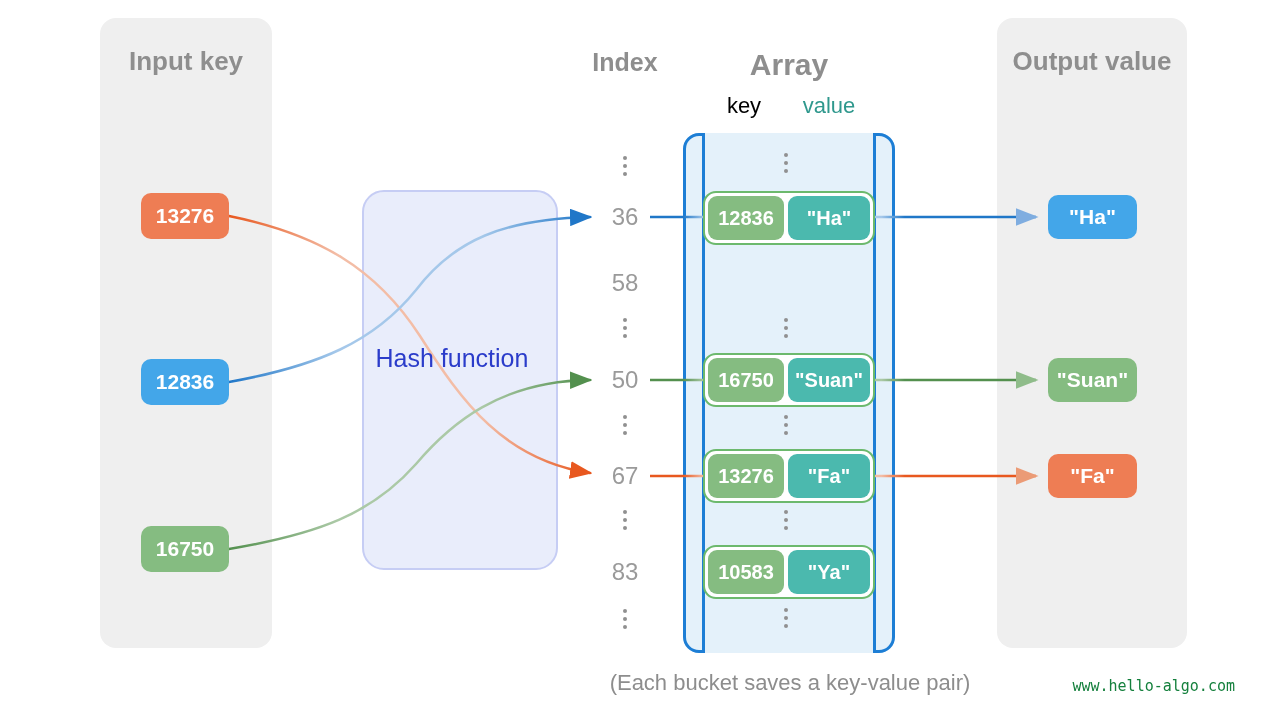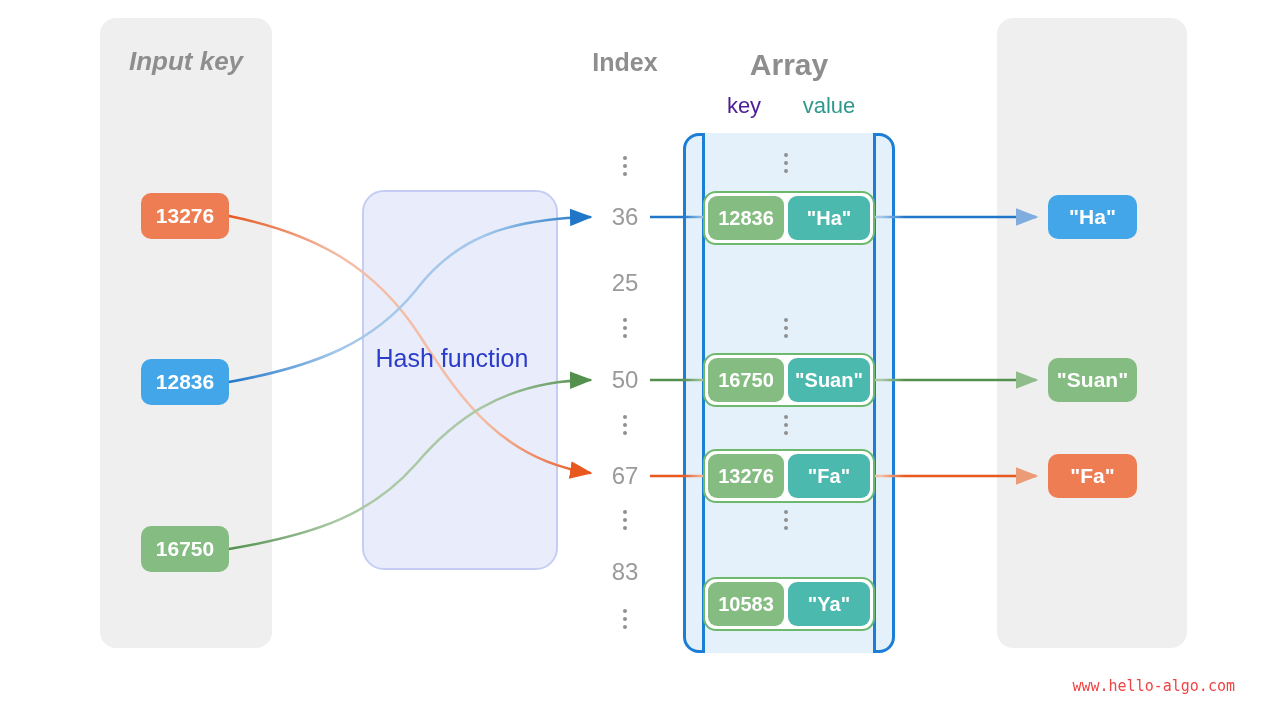--- a/index.html
+++ b/index.html
@@ -20,27 +20,27 @@
     background:#e9edfb;border:2px solid #c6cdf4;border-radius:22px;box-sizing:border-box;}
 
   .array-box{position:absolute;left:683px;top:133px;width:212px;height:520px;
     background:#e4f1fa;border-radius:16px;}
   .array-box .br{position:absolute;top:0;bottom:0;width:22px;border:3px solid #1d7ed5;box-sizing:border-box;}
   .br-l{left:0;border-right:none;border-radius:16px 0 0 16px;}
   .br-r{right:0;border-left:none;border-radius:0 16px 16px 0;}
 
   
   .heading{position:absolute;color:#8e8e8e;font-weight:bold;font-size:26px;text-align:center;}
-  .h-input{left:100px;top:46px;width:172px;font-style:italic;}
+  .h-input{left:100px;top:46px;width:172px;}
   .h-output{left:997px;top:46px;width:190px;}
   .h-index{left:565px;top:48px;width:120px;font-size:25px;}
   .h-array{left:683px;top:48px;width:212px;font-size:30px;}
 
   .col-label{position:absolute;font-size:22px;text-align:center;width:80px;top:93px;}
-  .lbl-key{left:704px;color:#4c1d95;}
+  .lbl-key{left:704px;color:#000000;}
   .lbl-value{left:789px;color:#2f988d;}
 
   .hash-title{position:absolute;left:362px;top:344px;width:180px;text-align:center;
     color:#2b3cca;font-size:25px;}
   .hash-formula{position:absolute;left:362px;top:391px;width:196px;text-align:center;
     color:#2b3cca;font-size:25px;font-weight:bold;letter-spacing:1px;}
 
   
   .kbox{position:absolute;width:88px;height:46px;border-radius:10px;color:#fff;
     font-size:21px;font-weight:bold;display:flex;align-items:center;justify-content:center;}
@@ -63,21 +63,21 @@
     font-weight:bold;display:flex;align-items:center;justify-content:center;}
 
   
   .obox{position:absolute;left:1048px;width:89px;height:44px;border-radius:10px;color:#fff;
     font-size:21px;font-weight:bold;display:flex;align-items:center;justify-content:center;}
 
   
   .caption{position:absolute;left:540px;top:670px;width:500px;text-align:center;
     color:#8d8d8d;font-size:22px;}
   .watermark{position:absolute;left:1035px;top:677px;width:200px;text-align:right;
-    color:#ef4444;font-size:15px;font-family:"DejaVu Sans Mono", monospace;}
+    color:#15803d;font-size:15px;font-family:"DejaVu Sans Mono", monospace;}
 </style>
 </head>
 <body>
 
 <div class="stage">
 
   <div class="layer-bg">
     <div class="panel panel-left"></div>
     <div class="panel panel-right"></div>
     <div class="hash-box"></div>
@@ -158,36 +158,37 @@
     <path d="M650,217 H1036" fill="none" stroke="url(#gBlueH)" stroke-width="2.5" marker-end="url(#aBlueSoft)"></path>
     <path d="M650,380 H1036" fill="none" stroke="url(#gGreenH)" stroke-width="2.5" marker-end="url(#aGreenSoft)"></path>
     <path d="M650,476 H1036" fill="none" stroke="url(#gOrangeH)" stroke-width="2.5" marker-end="url(#aOrangeSoft)"></path>
   </svg>
 
   <div class="layer-content">
 
     <div class="heading h-input">Input key</div>
     <div class="heading h-index">Index</div>
     <div class="heading h-array">Array</div>
+    <div class="heading h-output">Output value</div>
     <div class="col-label lbl-key">key</div>
     <div class="col-label lbl-value">value</div>
 
     <div class="hash-title">Hash function</div>
 
     <div class="kbox box-orange" style="left:141px;top:193px;">13276</div>
     <div class="kbox box-blue" style="left:141px;top:359px;">12836</div>
     <div class="kbox box-green" style="left:141px;top:526px;">16750</div>
 
     <div class="vdots" style="left:621px;top:156px;">
         <i></i>
         <i></i>
         <i></i>
       </div>
     <div class="idx" style="top:203px;">36</div>
-    <div class="idx" style="top:269px;">25</div>
+    <div class="idx" style="top:269px;">58</div>
     <div class="vdots" style="left:621px;top:318px;">
         <i></i>
         <i></i>
         <i></i>
       </div>
     <div class="idx" style="top:366px;">50</div>
     <div class="vdots" style="left:621px;top:415px;">
         <i></i>
         <i></i>
         <i></i>
@@ -236,24 +237,25 @@
       <div class="pv">"Ha"</div>
     </div>
     <div class="pair" style="top:353px;">
       <div class="pk">16750</div>
       <div class="pv">"Suan"</div>
     </div>
     <div class="pair" style="top:449px;">
       <div class="pk">13276</div>
       <div class="pv">"Fa"</div>
     </div>
-    <div class="pair" style="top:577px;">
+    <div class="pair" style="top:545px;">
       <div class="pk">10583</div>
       <div class="pv">"Ya"</div>
     </div>
 
     <div class="obox box-blue" style="top:195px;">"Ha"</div>
     <div class="obox box-green" style="top:358px;">"Suan"</div>
     <div class="obox box-orange" style="top:454px;">"Fa"</div>
 
+    <div class="caption">(Each bucket saves a key-value pair)</div>
     <div class="watermark">www.hello-algo.com</div>
   </div>
 </div>
 
 </body></html>

